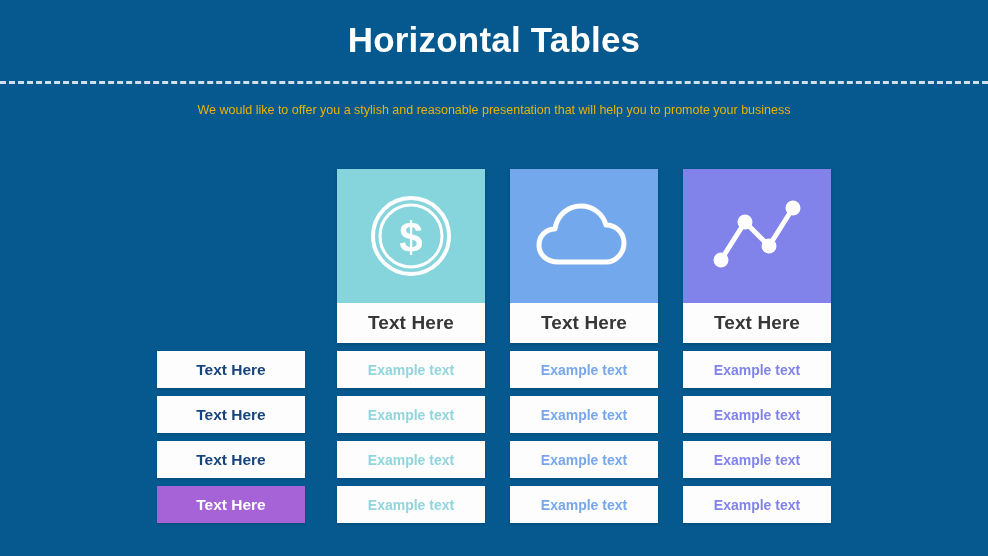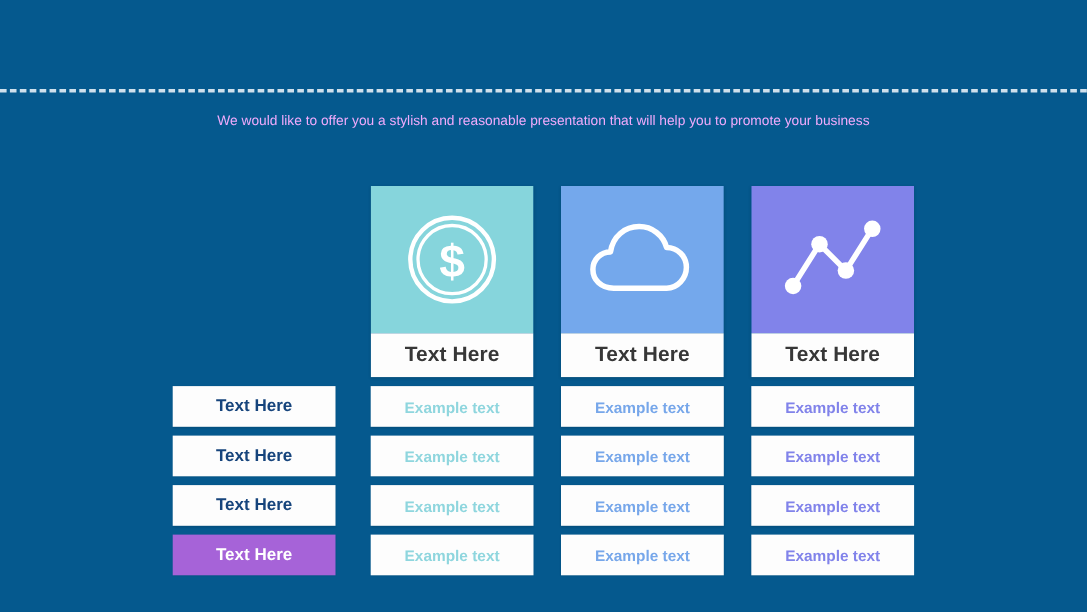--- a/index.html
+++ b/index.html
@@ -44,21 +44,21 @@
     height: 0;
     border-top: 3px dashed #cfe0ec;
   }
 
   .subtitle {
     position: absolute;
     top: 101px;
     left: 0;
     width: 988px;
     text-align: center;
-    color: #f0abfc;
+    color: #eab308;
     font-size: 12.5px;
     line-height: 18px;
     white-space: nowrap;
   }
 
   
   .grid {
     position: absolute;
     left: 157px;
     top: 169px;
@@ -136,20 +136,21 @@
   .cell-2 { color: #77a7ea; }
   .cell-3 { color: #8183ea; }
 
   svg { display: block; }
 </style>
 </head>
 <body>
 
 <div class="slide">
 
+  <div class="title">Horizontal Tables</div>
 
   <div class="divider"></div>
 
   <div class="subtitle">We would like to offer you a stylish and reasonable presentation that will help you to promote your business</div>
 
   <div class="grid">
 
     <div class="col col-labels">
       <div class="rows">
         <div class="cell cell-label">Text Here</div>

